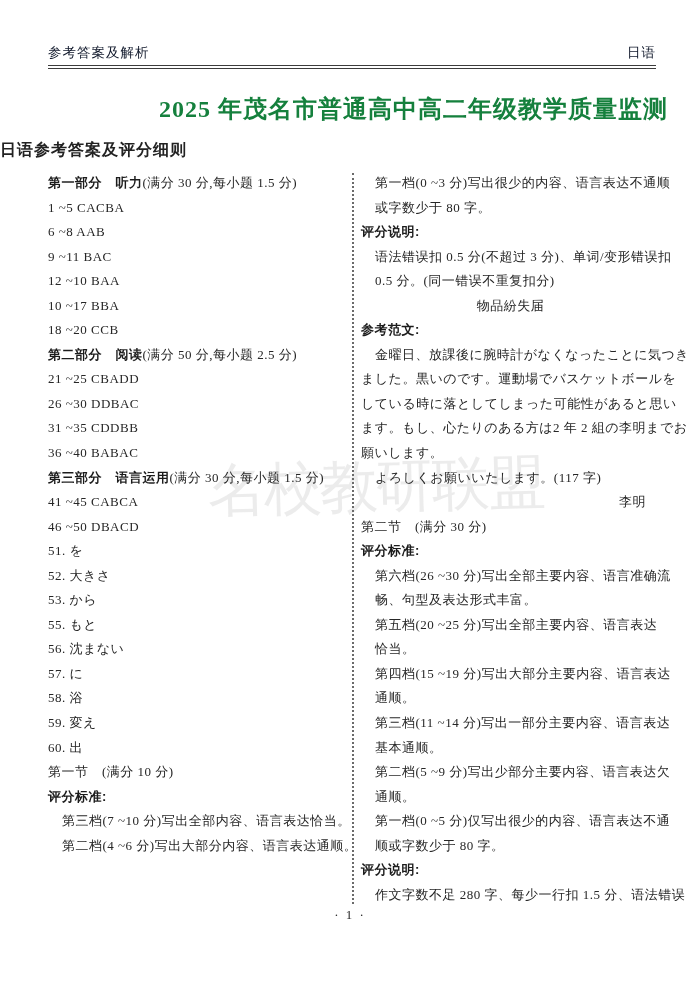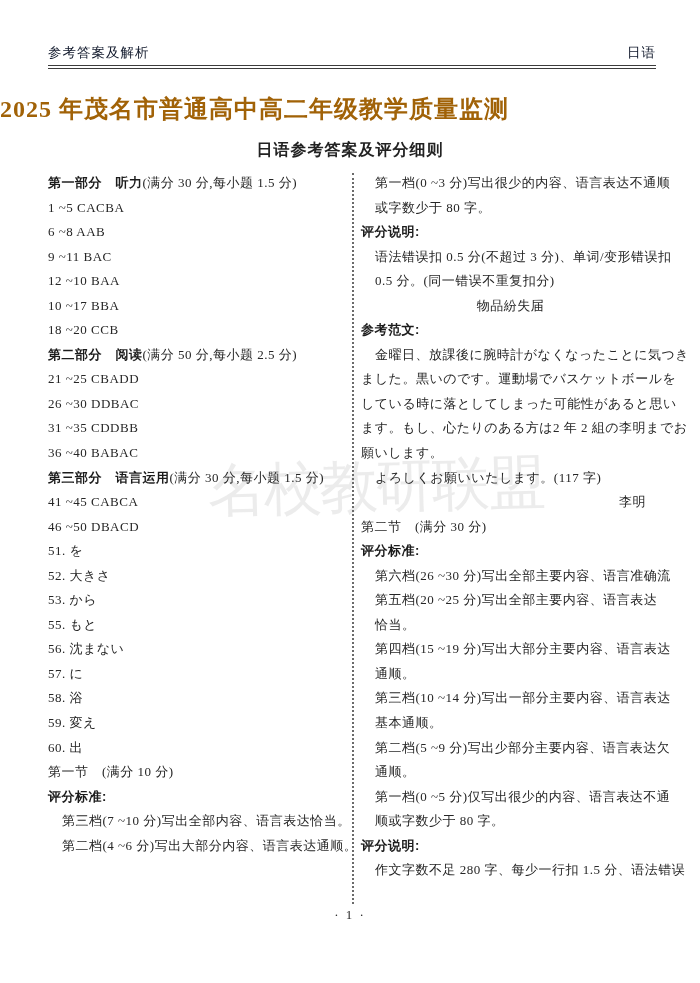--- a/index.html
+++ b/index.html
@@ -23,28 +23,27 @@
     letter-spacing: 1px;
   }
   .double-rule {
     position: absolute; top: 65px; left: 48px; right: 44px;
     height: 4px;
     border-top: 1.5px solid #3c3c3c;
     border-bottom: 1px solid #3c3c3c;
   }
   .page-title {
     position: absolute; top: 93px; left: 0; width: 668px;
-    text-align: left;
+    text-align: right;
     font-size: 24px; font-weight: bold;
-    letter-spacing: 1px; color: #a16207;
+    letter-spacing: 1px; color: #15803d;
     font-family: "Liberation Serif", "DejaVu Serif", serif;
   }
   .page-subtitle {
     position: absolute; top: 140px; left: 0; width: 700px;
-    text-align: center;
     font-size: 16px; font-weight: bold;
     letter-spacing: 1px; color: #222;
   }
   .watermark {
     position: absolute; top: 448px; left: 208px;
     font-size: 58px; letter-spacing: -2px;
     color: rgba(80, 80, 80, 0.11);
     white-space: nowrap;
     transform: rotate(-1.5deg);
     font-family: "DejaVu Serif", serif;
@@ -144,25 +143,26 @@
       <div class="line indent"><span>金曜日、放課後に腕時計がなくなったことに気つき</span></div>
       <div class="line"><span>ました。黒いのです。運動場でバスケットボールを</span></div>
       <div class="line"><span>している時に落としてしまった可能性があると思い</span></div>
       <div class="line"><span>ます。もし、心たりのある方は2 年 2 組の李明までお</span></div>
       <div class="line"><span>願いします。</span></div>
       <div class="line indent"><span>よろしくお願いいたします。(117 字)</span></div>
       <div class="line right"><span>李明</span></div>
       <div class="line"><span>第二节　(满分 30 分)</span></div>
       <div class="line"><span class="b">评分标准:</span></div>
       <div class="line indent"><span>第六档(26 ~30 分)写出全部主要内容、语言准确流</span></div>
+      <div class="line indent"><span>畅、句型及表达形式丰富。</span></div>
       <div class="line indent"><span>第五档(20 ~25 分)写出全部主要内容、语言表达</span></div>
       <div class="line indent"><span>恰当。</span></div>
       <div class="line indent"><span>第四档(15 ~19 分)写出大部分主要内容、语言表达</span></div>
       <div class="line indent"><span>通顺。</span></div>
-      <div class="line indent"><span>第三档(10 ~14 分)写出一部分主要内容、语言表达</span></div>
+      <div class="line indent"><span>第三档(11 ~14 分)写出一部分主要内容、语言表达</span></div>
       <div class="line indent"><span>基本通顺。</span></div>
       <div class="line indent"><span>第二档(5 ~9 分)写出少部分主要内容、语言表达欠</span></div>
       <div class="line indent"><span>通顺。</span></div>
       <div class="line indent"><span>第一档(0 ~5 分)仅写出很少的内容、语言表达不通</span></div>
       <div class="line indent"><span>顺或字数少于 80 字。</span></div>
       <div class="line"><span class="b">评分说明:</span></div>
       <div class="line indent"><span>作文字数不足 280 字、每少一行扣 1.5 分、语法错误</span></div>
     </div>
 
   <div class="footer">· 1 ·</div>

